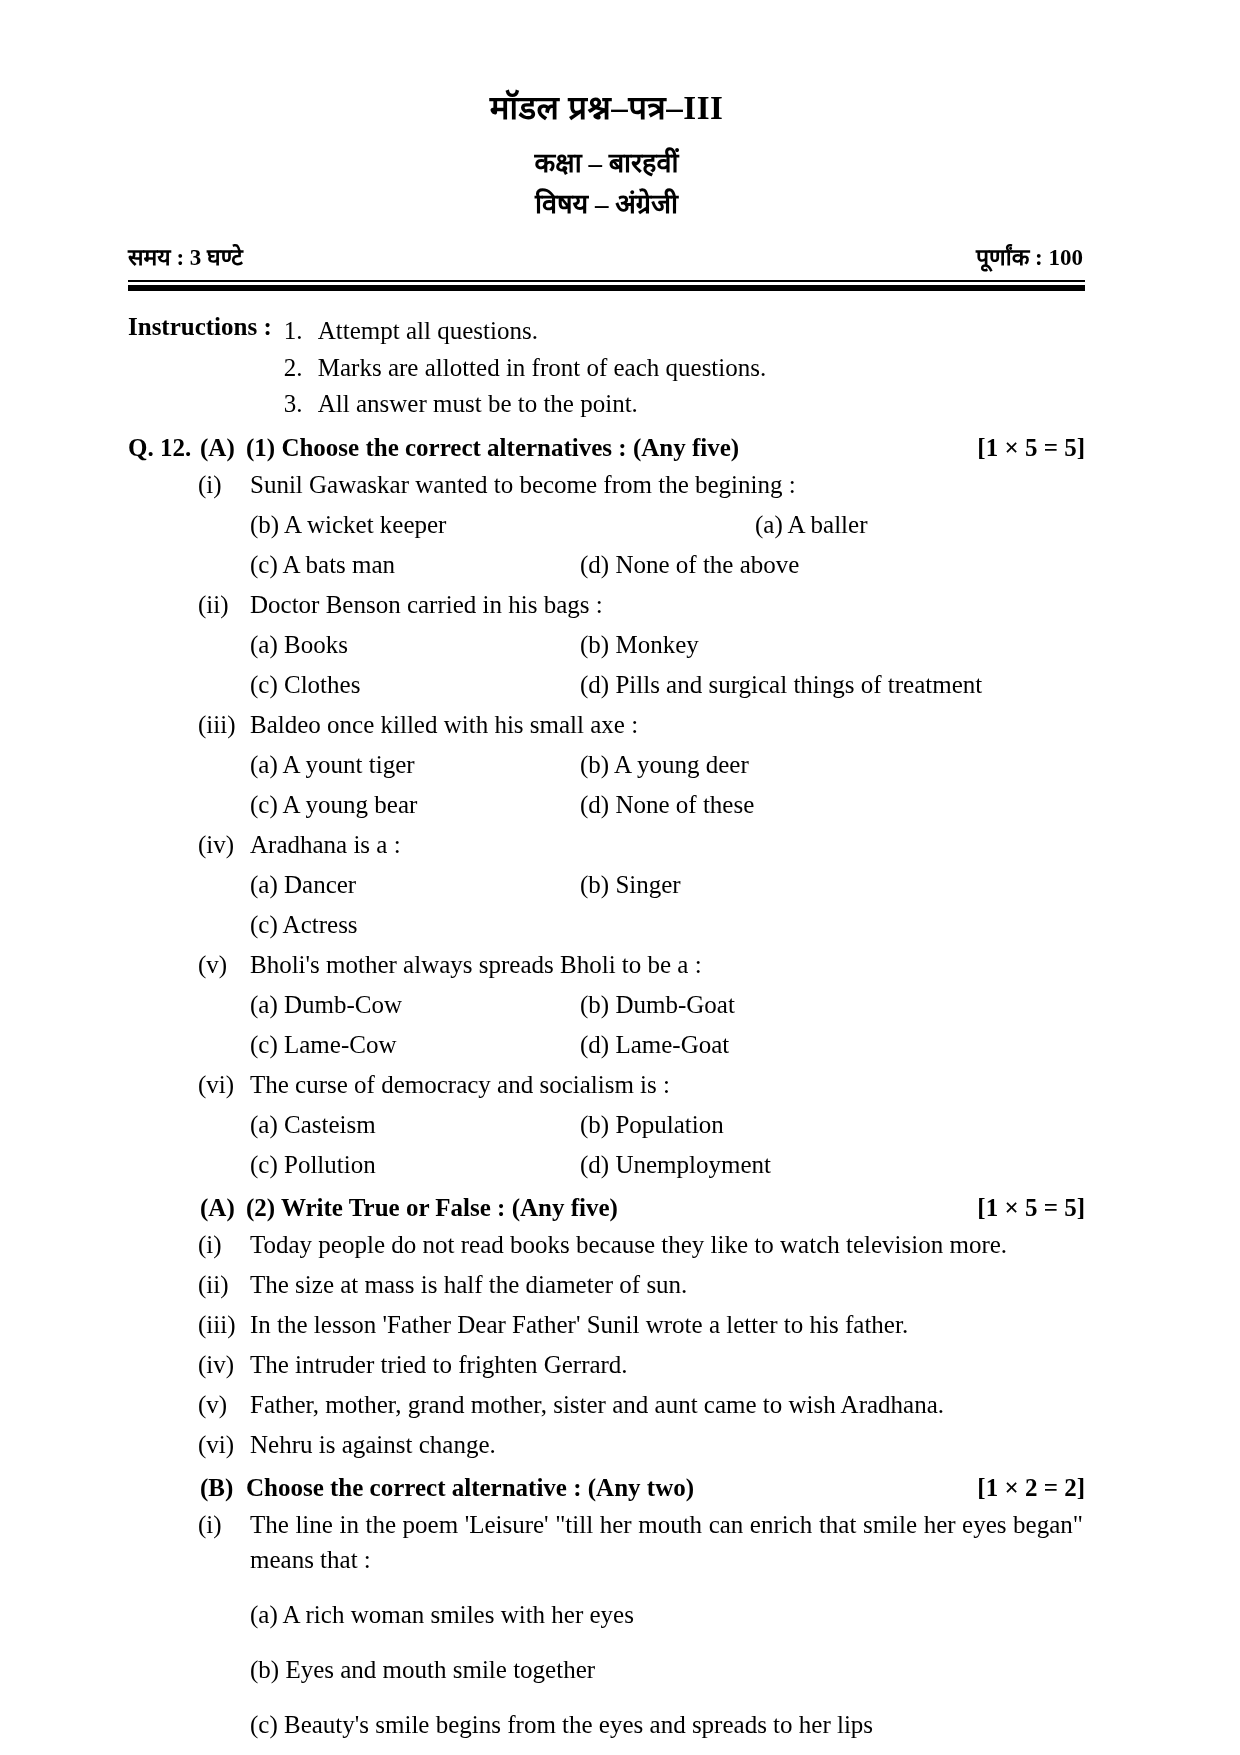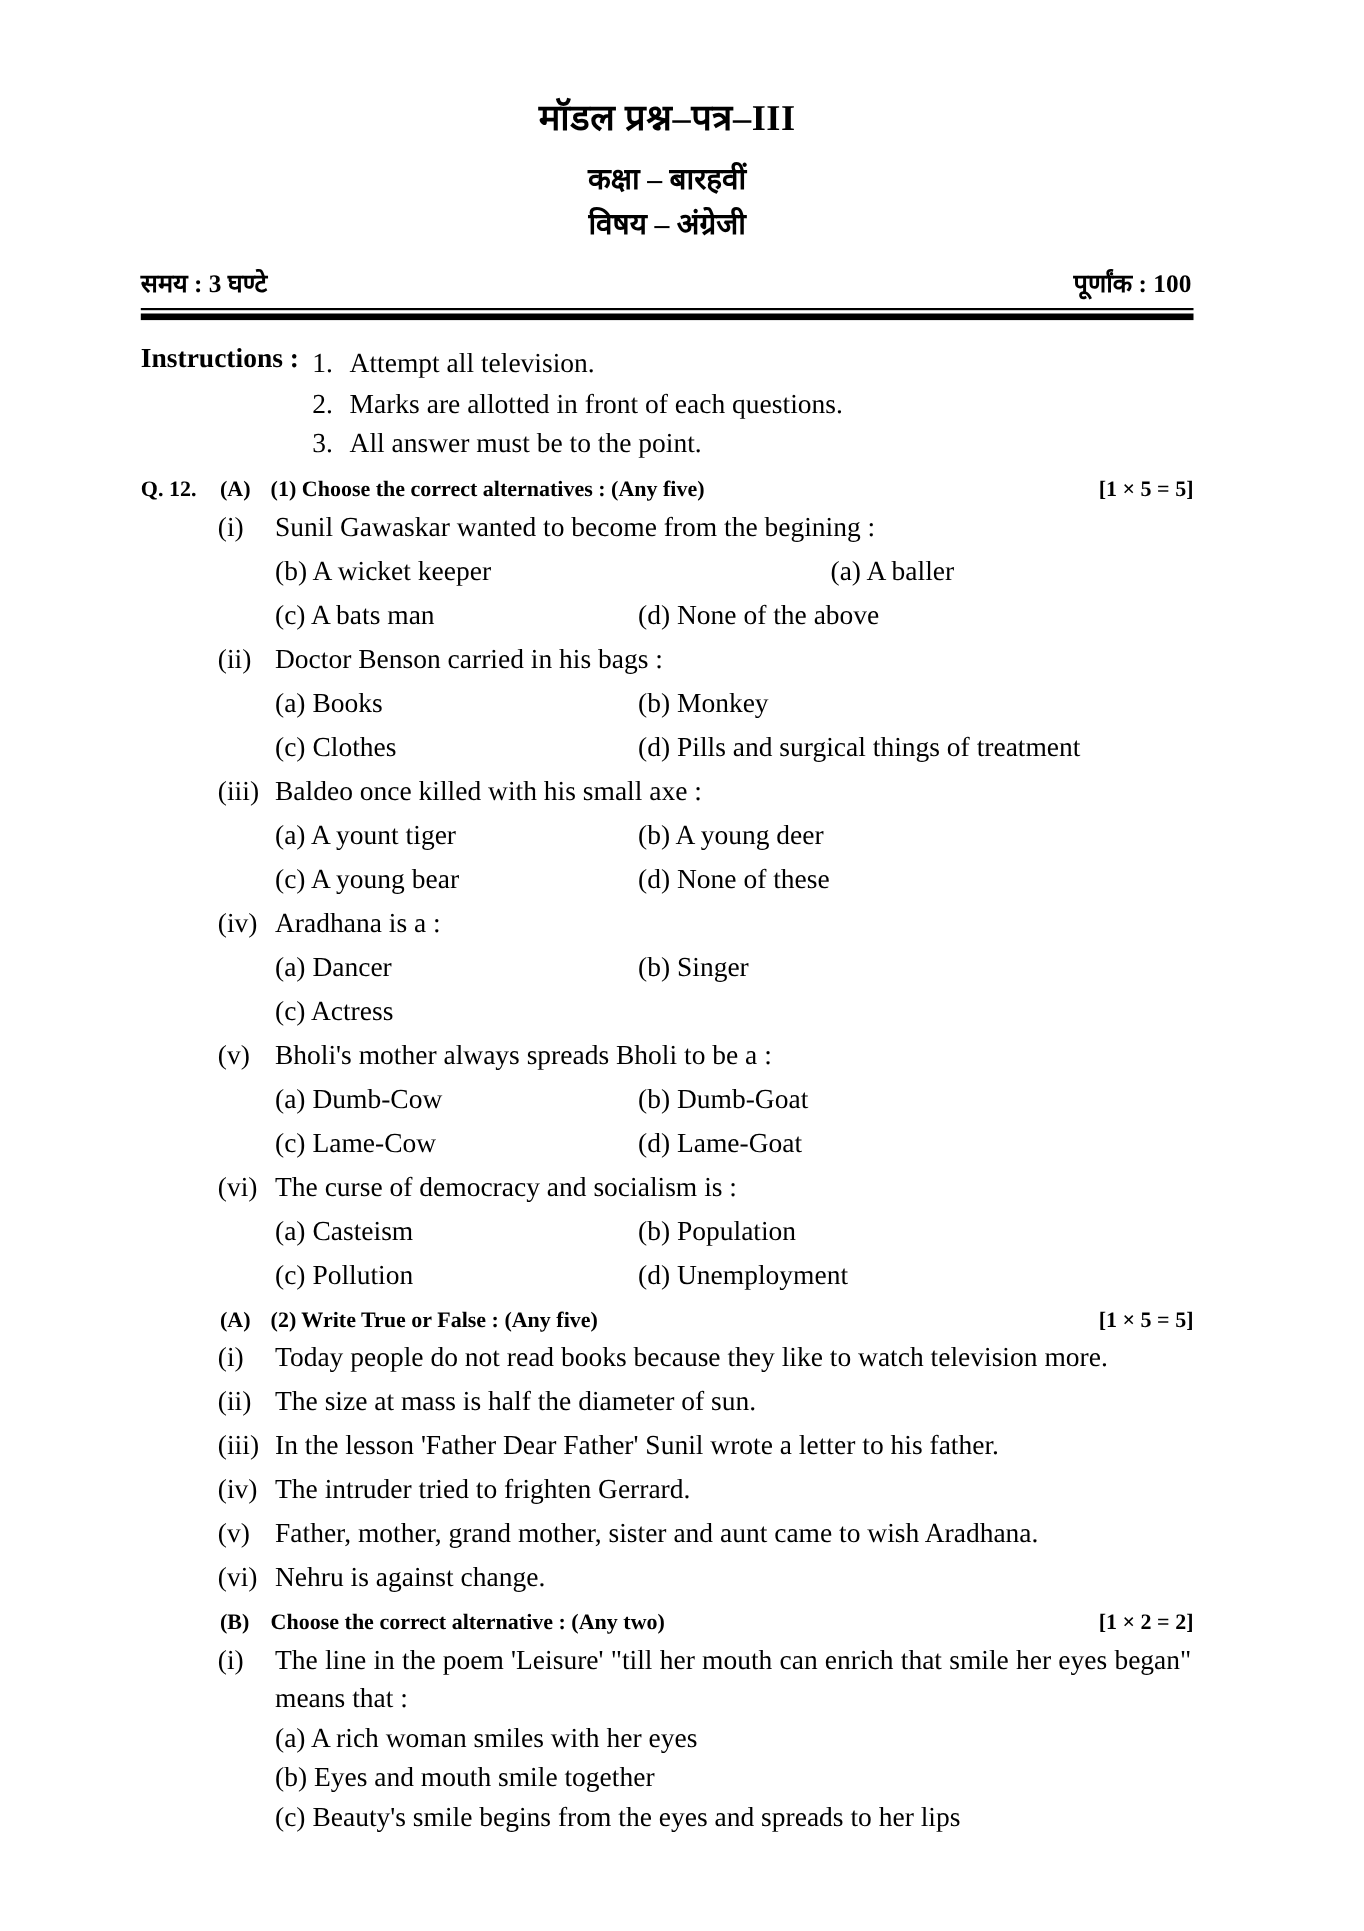--- a/index.html
+++ b/index.html
@@ -68,21 +68,21 @@
     font-size:25px;
     line-height:1.45;
   }
   .instr-num{width:34px;flex:none;}
 
   
   .sec-head{
     display:flex;
     align-items:baseline;
     font-weight:bold;
-    font-size:20px;
+    font-size:25px;
     margin-top:12px;
   }
   .sec-qno{width:72px;flex:none;}
   .sec-part{width:46px;flex:none;}
   .sec-text{flex:1;}
   .sec-marks{flex:none;white-space:nowrap;font-weight:bold;}
 
   
   .indent-head{padding-left:72px;}
 
@@ -104,21 +104,21 @@
   
   .opt-row{
     display:flex;
     font-size:25px;
     line-height:1.4;
     margin-top:5px;
     padding-left:122px;
   }
   .opt-col{width:330px;flex:none;}
   .opt-col.wide{width:auto;flex:1;}
-  .opt-single{padding-left:122px;font-size:25px;line-height:1.4;margin-top:1px;}
+  .opt-single{padding-left:122px;font-size:25px;line-height:1.4;margin-top:20px;}
 </style>
 </head>
 <body>
 
 <div class="page">
 
   <div class="title">मॉडल प्रश्न–पत्र–III</div>
   <div class="subtitle">कक्षा  –  बारहवीं</div>
   <div class="subtitle">विषय  –  अंग्रेजी</div>
 
@@ -129,21 +129,21 @@
 
   <div class="rule">
     <div class="rule-thick"></div>
   </div>
 
   <div class="instructions">
     <div class="instr-label">Instructions :</div>
     <div class="instr-list">
       <div class="instr-item">
         <span class="instr-num">1.</span>
-        <span>Attempt all television.</span>
+        <span>Attempt all questions.</span>
       </div>
       <div class="instr-item">
         <span class="instr-num">2.</span>
         <span>Marks are allotted in front of each questions.</span>
       </div>
       <div class="instr-item">
         <span class="instr-num">3.</span>
         <span>All answer must be to the point.</span>
       </div>
     </div>

